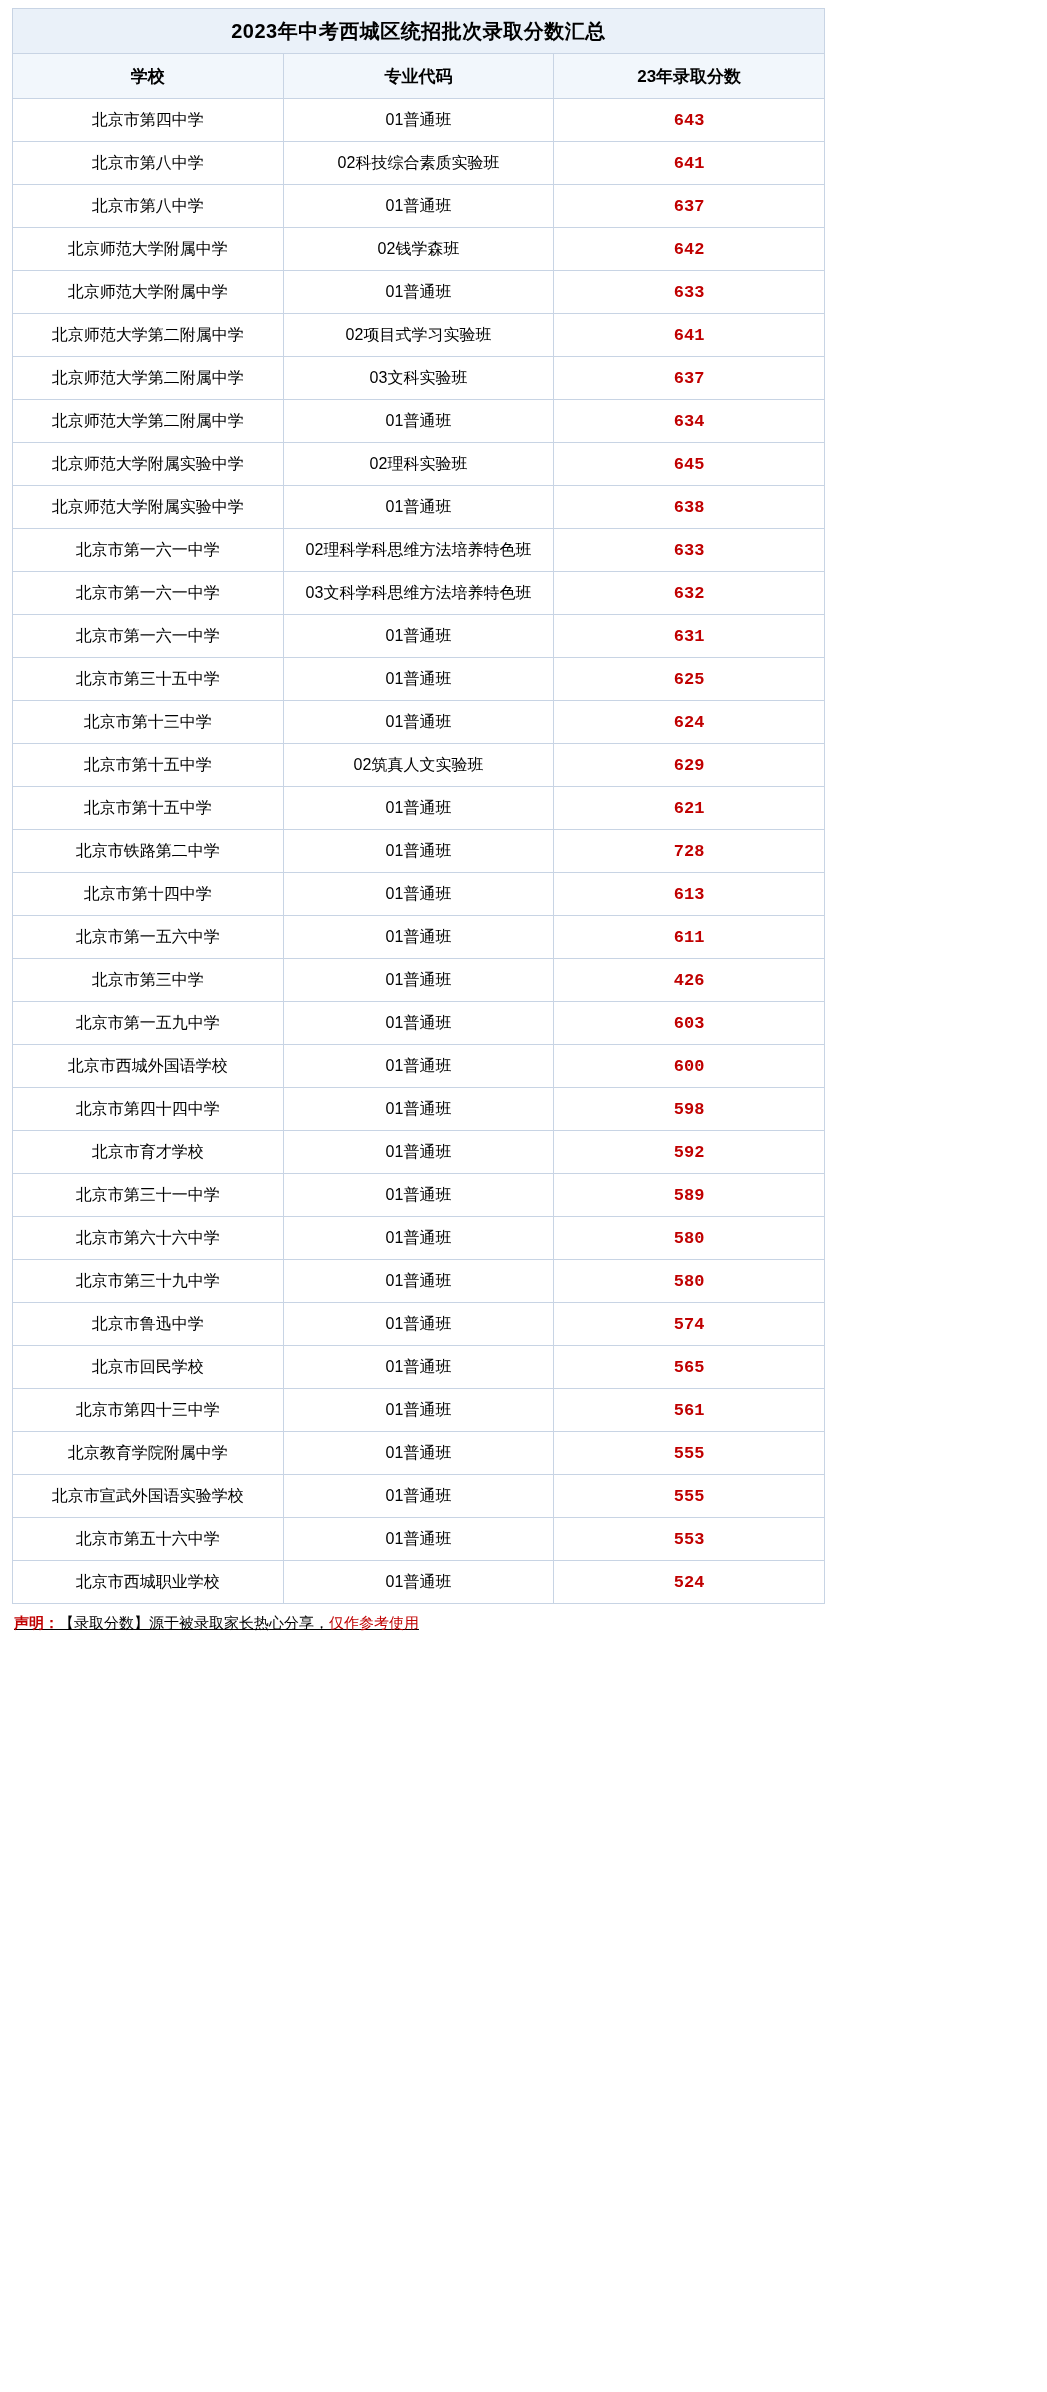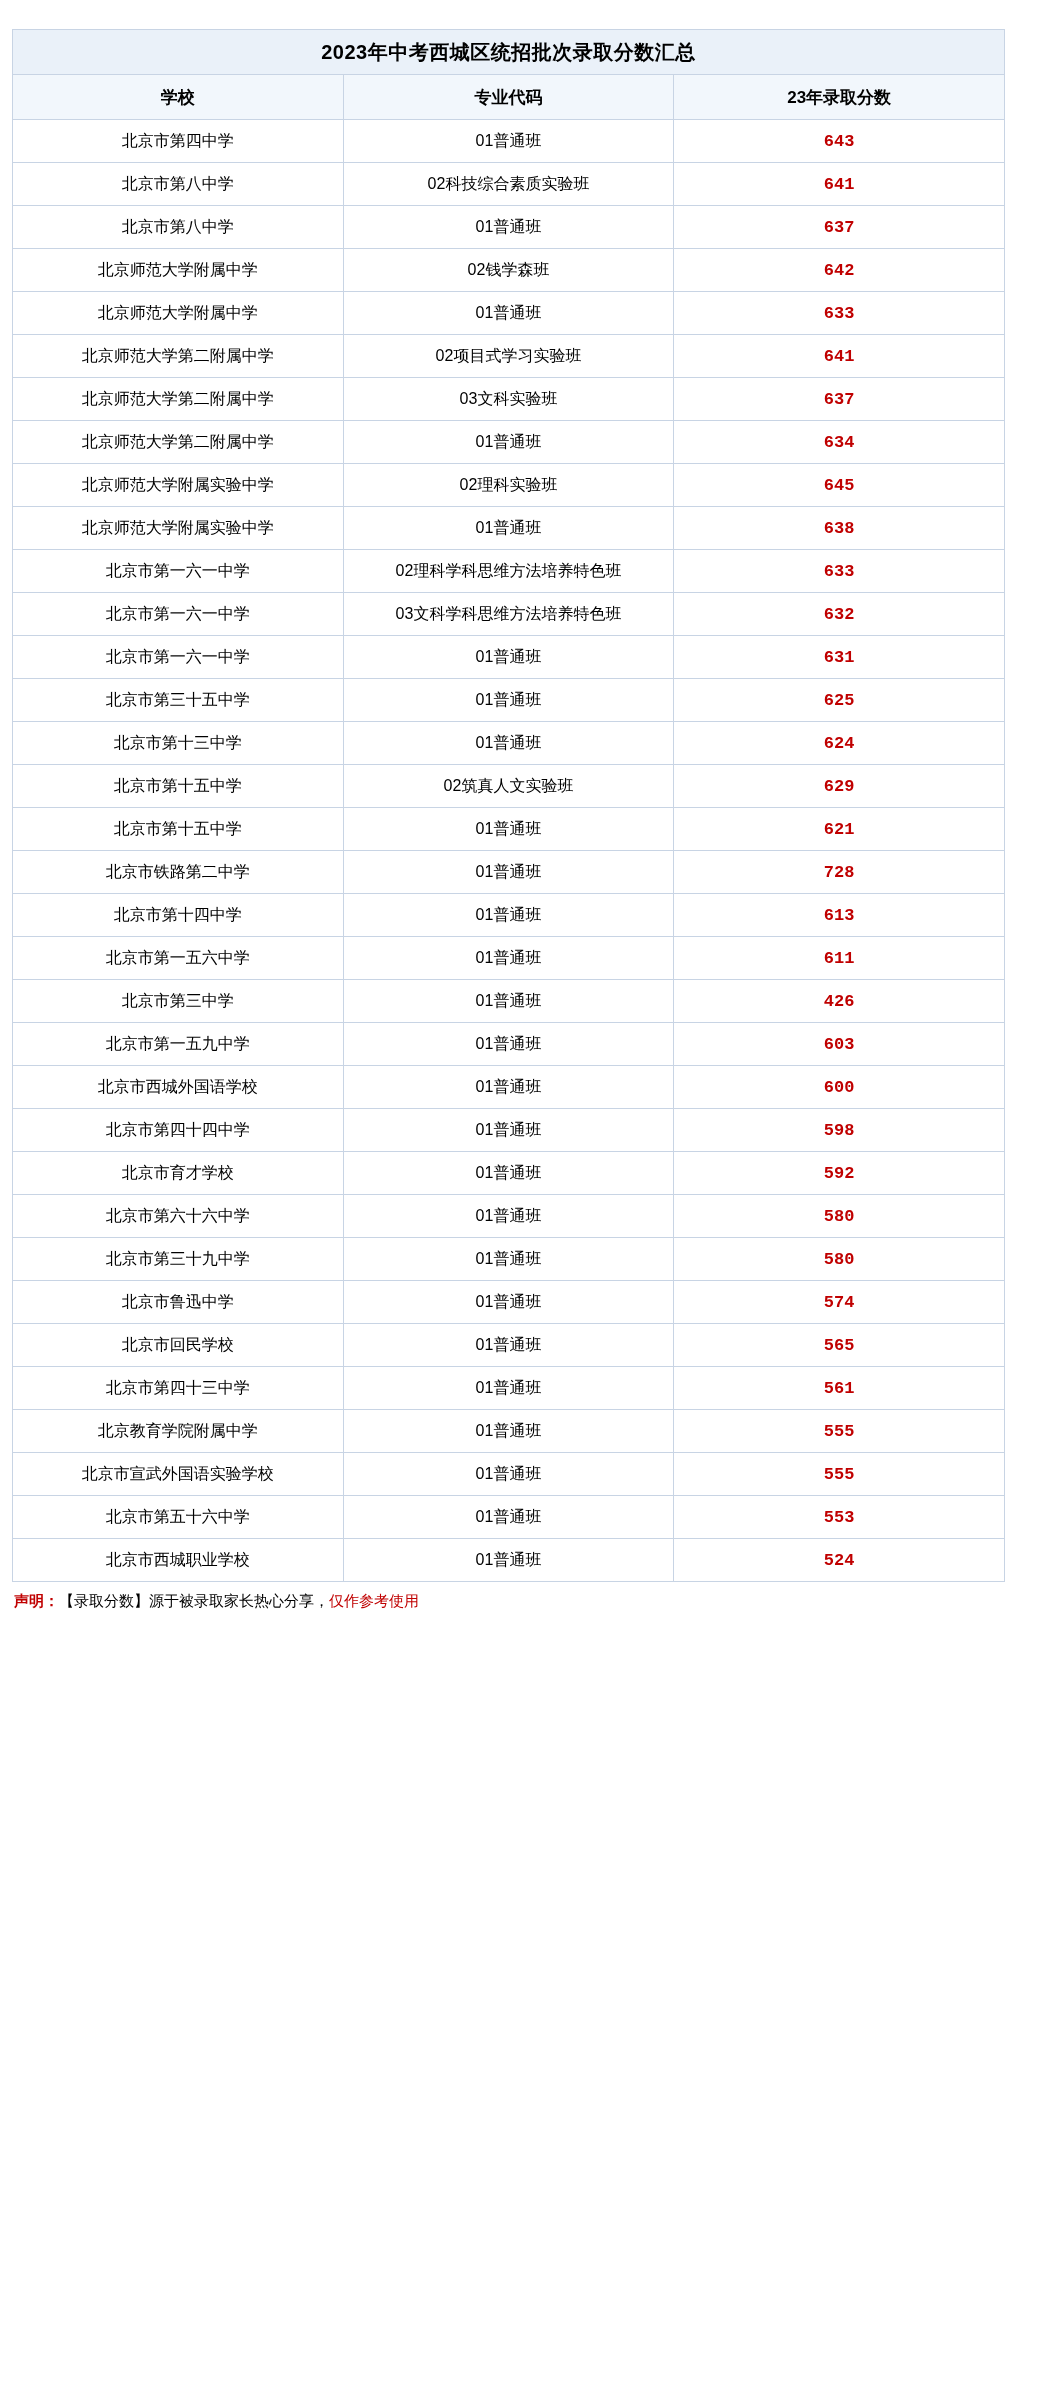--- a/index.html
+++ b/index.html
@@ -11,24 +11,23 @@
     width: 1047px;
     font-family: "Liberation Sans", "DejaVu Sans", sans-serif;
     color: #000000;
   }
   .page {
     width: 1047px;
     box-sizing: border-box;
     padding: 8px 12px 0 12px;
   }
   table.score-table {
-    width: 993px;
+    width: 813px;
     border-collapse: collapse;
     table-layout: fixed;
-    margin-top: 21px;
   }
   table.score-table td, table.score-table th {
     border: 1px solid #c8d4e4;
     text-align: center;
     vertical-align: middle;
     padding: 0;
   }
   .title-row td {
     background: #eaf1f9;
     height: 44px;
@@ -60,20 +59,21 @@
     font-weight: bold;
     font-size: 17px;
     font-family: Liberation Mono, monospace;
   }
   .note {
     width: 1023px;
     box-sizing: border-box;
     padding: 10px 2px 12px 2px;
     font-size: 15px;
     color: #000;
+    text-decoration: underline;
   }
   .note .tag {
     color: #c00000;
     font-weight: bold;
   }
   .note .warn {
     color: #c00000;
   }
 </style>
 </head>
@@ -211,20 +211,25 @@
           <td class="school">北京市第四十四中学</td>
           <td class="major">01普通班</td>
           <td class="score">598</td>
         </tr>
       <tr>
           <td class="school">北京市育才学校</td>
           <td class="major">01普通班</td>
           <td class="score">592</td>
         </tr>
       <tr>
+          <td class="school">北京市第三十一中学</td>
+          <td class="major">01普通班</td>
+          <td class="score">589</td>
+        </tr>
+      <tr>
           <td class="school">北京市第六十六中学</td>
           <td class="major">01普通班</td>
           <td class="score">580</td>
         </tr>
       <tr>
           <td class="school">北京市第三十九中学</td>
           <td class="major">01普通班</td>
           <td class="score">580</td>
         </tr>
       <tr>

